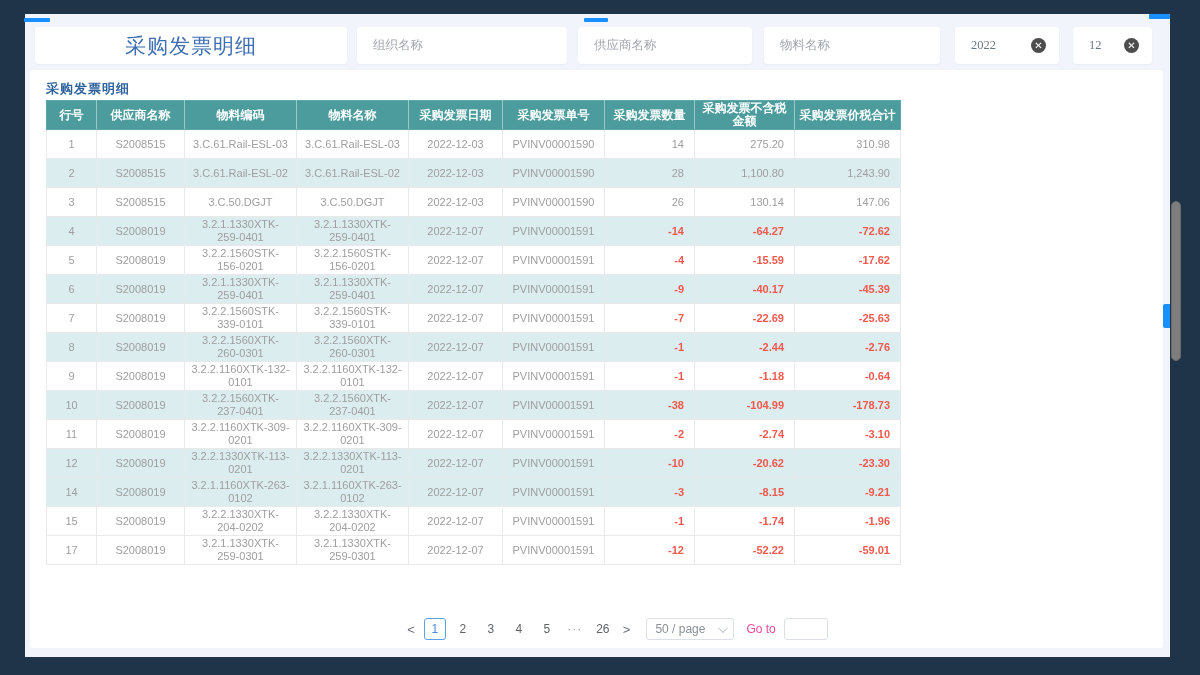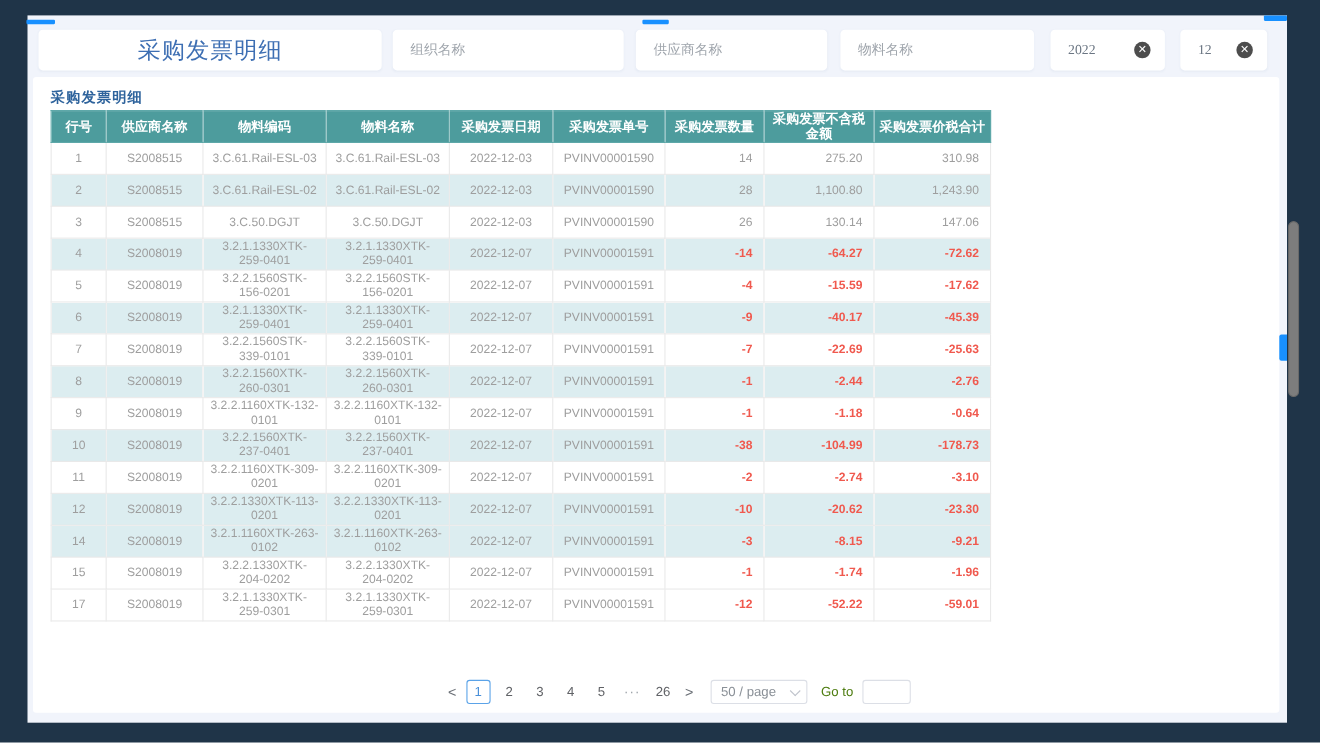--- a/index.html
+++ b/index.html
@@ -94,21 +94,21 @@
   .size-select {
     width:88px; height:22px; border:1px solid #dcdfe6; border-radius:3px;
     margin:0 8px 0 10px; display:flex; align-items:center; background:#fff;
     padding:0 8px; cursor:pointer; position:relative;
   }
   .size-select .sel-text { font-size:12px; color:#8a9097; flex:1; }
   .chevron-down {
     width:7px; height:7px; border-right:1.5px solid #c0c4cc; border-bottom:1.5px solid #c0c4cc;
     transform:rotate(45deg) translateY(-2px);
   }
-  .goto-label { margin:0 8px 0 4px; color:#4d7c0f; }
+  .goto-label { margin:0 8px 0 4px; color:#ec4899; }
   .goto-input {
     width:44px; height:22px; border:1px solid #dcdfe6; border-radius:3px;
     outline:none; padding:0 4px; font-size:12px; color:#606266;
   }
 
   
   .scroll-thumb {
     position:absolute; left:1141px; top:131px; width:10px; height:160px;
     background:#7d7d7d; border:1px solid #696969; border-radius:5px; cursor:grab;
   }

